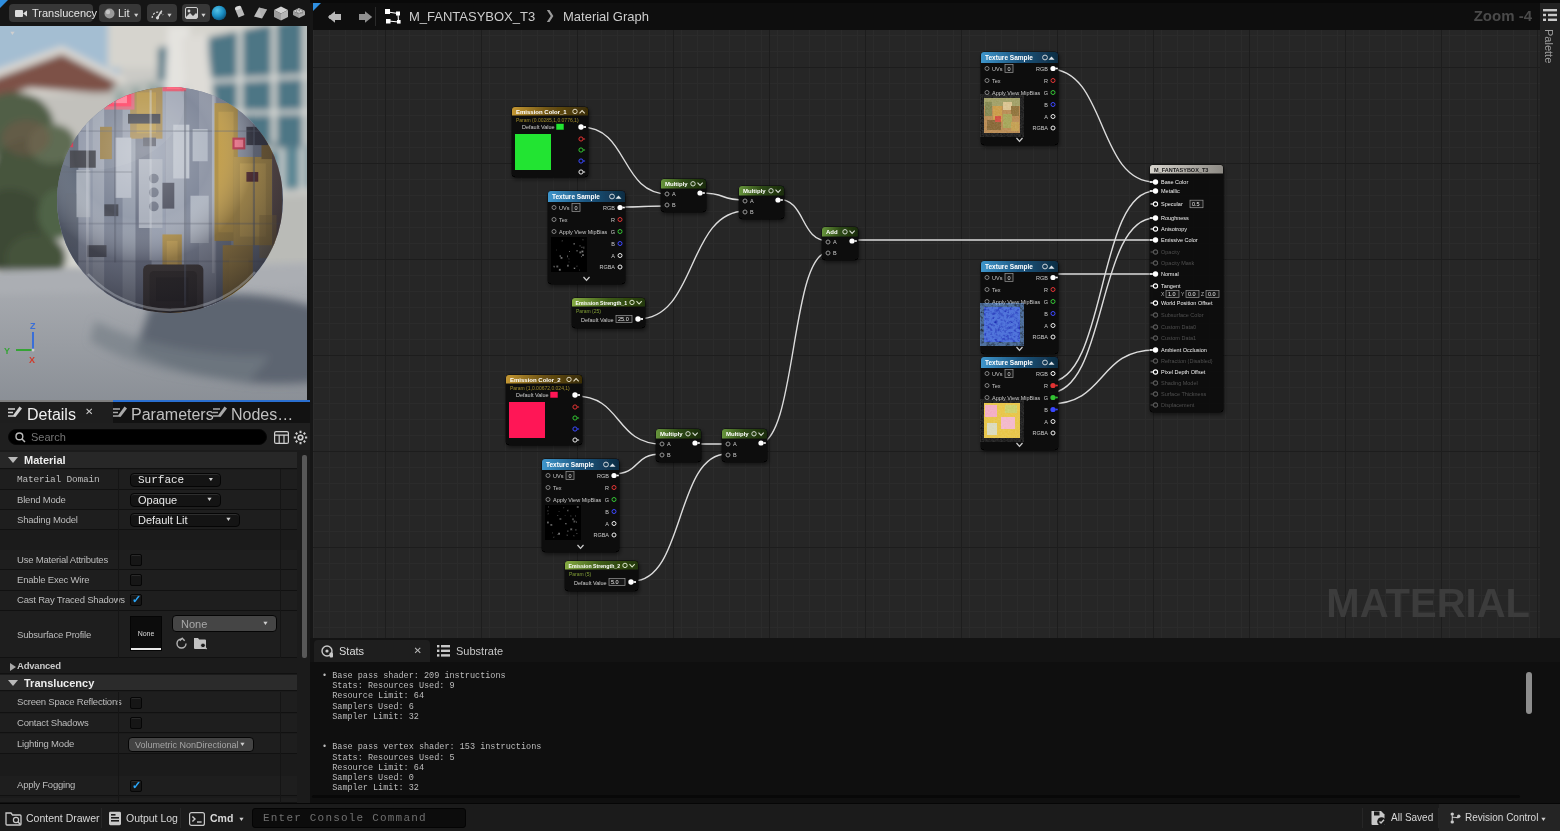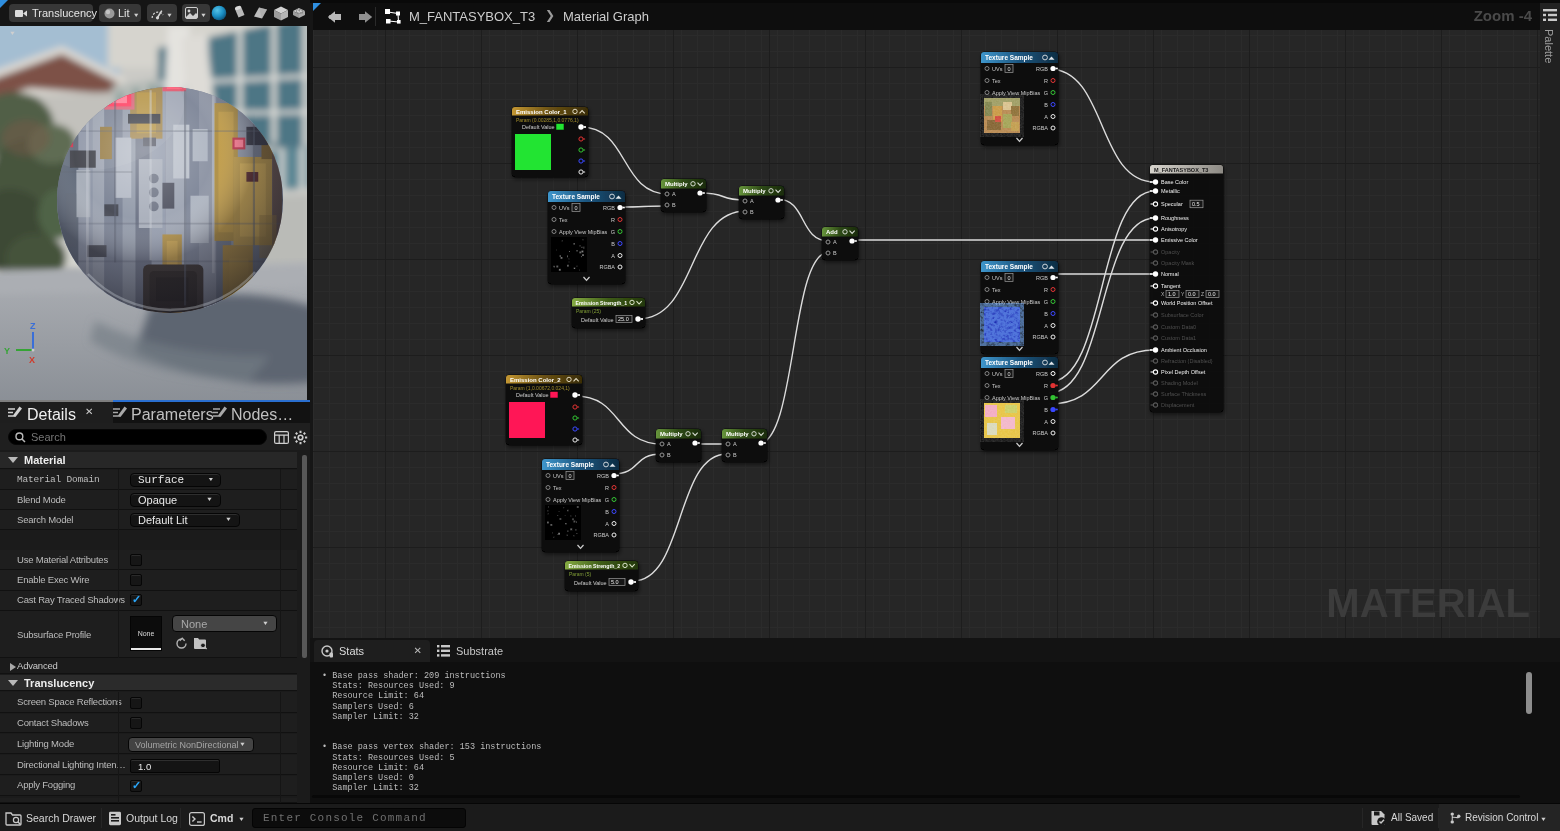--- a/index.html
+++ b/index.html
@@ -323,21 +323,21 @@
   <div class="sect" style="top:52px;height:17px;line-height:17px;"><span class="tri" style="border-left:5px solid transparent;border-right:5px solid transparent;border-top:6px solid #b9b9b9;margin:0 0 1px 8px;"></span><span style="margin-left:6px;">Material</span></div>
   <div class="row" style="top:70px;height:20px;font-family:Liberation Mono, monospace;">
         <span class="rlabel" style="top:4px;">Material Domain</span>
         <div class="dd" style="left:130px;top:3px;width:91px;height:14px;line-height:13px;"><span style="margin-left:7px;">Surface</span><span class="chev">▼</span></div>
       </div>
   <div class="row" style="top:90px;height:20px;">
         <span class="rlabel" style="top:4px;">Blend Mode</span>
         <div class="dd" style="left:130px;top:3px;width:91px;height:14px;line-height:13px;"><span style="margin-left:7px;">Opaque</span><span class="chev">▼</span></div>
       </div>
   <div class="row" style="top:110px;height:20px;">
-        <span class="rlabel" style="top:4px;">Search Model</span>
+        <span class="rlabel" style="top:4px;">Shading Model</span>
         <div class="dd" style="left:130px;top:3px;width:110px;height:14px;line-height:13px;"><span style="margin-left:7px;">Default Lit</span><span class="chev">▼</span></div>
       </div>
   <div class="row" style="top:150px;height:20px;">
         <span class="rlabel" style="top:4px;">Use Material Attributes</span>
         <div class="cb" style="top:4px;"></div>
       </div>
   <div class="row" style="top:170px;height:21px;">
         <span class="rlabel" style="top:4px;">Enable Exec Wire</span>
         <div class="cb" style="top:4px;"></div>
       </div>
@@ -357,40 +357,36 @@
     <svg width="13" height="13" style="position:absolute;left:175px;top:26px" viewBox="0 0 13 13">
           <path d="M11 6.5 A4.5 4.5 0 1 1 6.5 2" fill="none" stroke="#b5b5b5" stroke-width="1.4"></path>
           <path d="M4 2 7.5 2 7.5 5.5" fill="none" stroke="#b5b5b5" stroke-width="1.4" transform="rotate(-45 6.5 2)"></path>
         </svg>
     <svg width="15" height="13" style="position:absolute;left:193px;top:26px" viewBox="0 0 15 13">
           <path d="M1 1 h4 l1.2 1.6 H12 a1 1 0 0 1 1 1 V11 a1 1 0 0 1 -1 1 H2 a1 1 0 0 1 -1 -1z" fill="#c2c2c2"></path>
           <circle cx="10" cy="8.4" r="2.4" fill="#1e1e1e" stroke="#c2c2c2" stroke-width="1"></circle>
           <path d="M11.6 10 13.6 12" stroke="#c2c2c2" stroke-width="1.3"></path>
         </svg>
   </div>
-  <div class="row" style="top:259px;height:15px;background:#1b1b1b;">
+  <div class="row" style="top:259px;height:15px;background:#1b1b1b;font-weight:bold;">
         <span class="tri" style="position:absolute;left:10px;top:4px;border-top:4.5px solid transparent;border-bottom:4.5px solid transparent;border-left:6px solid #a9a9a9;"></span>
         <span class="rlabel" style="top:1px;color:#c9c9c9;">Advanced</span>
       </div>
   <div class="sect" style="top:275px;height:16px;line-height:16px;background:#2b2b2b;"><span class="tri" style="border-left:5px solid transparent;border-right:5px solid transparent;border-top:6px solid #b9b9b9;margin:0 0 1px 8px;"></span><span style="margin-left:6px;">Translucency</span></div>
   <div class="row" style="top:292px;height:21px;">
         <span class="rlabel" style="top:4px;">Screen Space Reflections</span>
         <div class="cb" style="top:5px;"></div>
       </div>
   <div class="row" style="top:314px;height:19px;">
         <span class="rlabel" style="top:3px;">Contact Shadows</span>
         <div class="cb" style="top:3px;"></div>
       </div>
   <div class="row" style="top:334px;height:20px;">
         <span class="rlabel" style="top:4px;">Lighting Mode</span>
         <div class="dd" style="left:128px;top:3px;width:126px;height:15px;line-height:14px;background:#434343;box-shadow:none;color:#a5a5a5;font-size:9px;"><span style="margin-left:6px;">Volumetric NonDirectional</span><span class="chev">▼</span></div>
-      </div>
-  <div class="row" style="top:355px;height:20px;">
-        <span class="rlabel" style="top:4px;">Directional Lighting Inten…</span>
-        <div class="dd" style="left:130px;top:4px;width:90px;height:14px;line-height:13px;border-radius:2px;"><span style="margin-left:7px;font-size:9.5px;">1.0</span></div>
       </div>
   <div class="row" style="top:376px;height:20px;">
         <span class="rlabel" style="top:3px;">Apply Fogging</span>
         <div class="cb" style="top:4px;">
           <span style="position:absolute;left:1px;top:-2px;color:#2aa5f7;font-size:11px;font-weight:bold;">✓</span>
         </div>
       </div>
   <div class="row" style="top:398px;height:5px;">
         <span class="rlabel" style="top:2px;color:#8a8a8a;">Ap</span>
       </div>
@@ -990,21 +986,21 @@
   <div class="abs" style="left:1216px;top:34px;width:6px;height:42px;background:#8d8d8d;border-radius:3px;"></div>
   <div class="abs" style="left:2px;top:157px;width:1208px;height:3px;background:#080808;border-radius:2px;"></div>
 </div>
 
 <div id="bbar" class="abs">
   <svg width="17" height="15" style="position:absolute;left:5px;top:7px" viewBox="0 0 17 15">
         <path d="M1 2 h5 l1.5 2 H15 a1 1 0 0 1 1 1 v8 a1 1 0 0 1 -1 1 H2 a1 1 0 0 1 -1 -1z" fill="none" stroke="#c9c9c9" stroke-width="1.3"></path>
         <circle cx="11" cy="9" r="2.6" fill="none" stroke="#c9c9c9" stroke-width="1.2"></circle>
         <path d="M13 11 15.5 13.5" stroke="#c9c9c9" stroke-width="1.4"></path>
       </svg>
-  <span class="bitem" style="left:26px;">Search Drawer</span>
+  <span class="bitem" style="left:26px;">Content Drawer</span>
   <div class="bsep" style="left:101px;"></div>
   <svg width="14" height="15" style="position:absolute;left:108px;top:7px" viewBox="0 0 14 15">
         <rect x="1" y="0.8" width="12" height="13.4" rx="1.4" fill="#c9c9c9"></rect>
         <g fill="#1b1b1b">
           <rect x="3" y="3" width="4.5" height="1.6"></rect>
           <rect x="3" y="6" width="8" height="1.6"></rect>
           <rect x="3" y="9" width="8" height="1.6"></rect>
         </g>
       </svg>
   <span class="bitem" style="left:126px;">Output Log</span>

